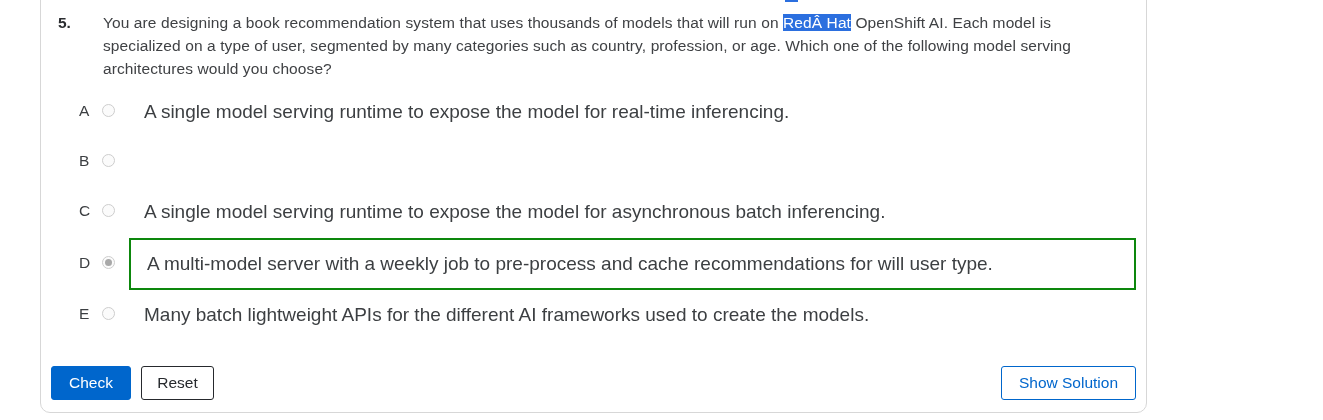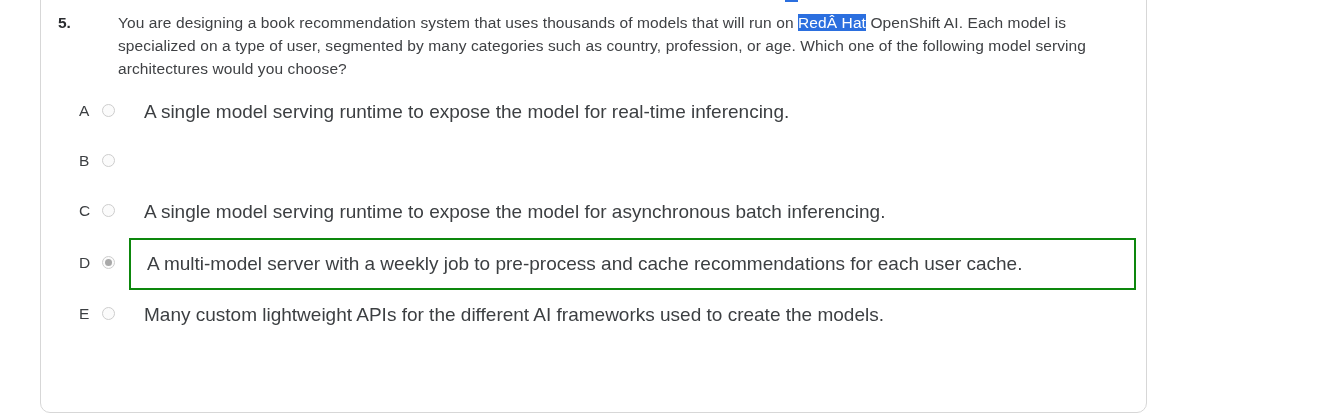--- a/index.html
+++ b/index.html
@@ -50,21 +50,21 @@
   .q-number {
     position: absolute;
     left: 0;
     top: 0;
     width: 22px;
     font-weight: bold;
     color: #2b2d30;
   }
   .q-text {
     position: absolute;
-    left: 60px;
+    left: 45px;
     top: 0;
     width: 1000px;
     letter-spacing: 0.1px;
   }
   .q-highlight {
     background: var(--selection);
     color: #ffffff;
   }
   .option-row {
     position: absolute;
@@ -199,23 +199,28 @@
 
   <div class="option-row row-c">
     <span class="opt-letter">C</span>
     <span class="radio"></span>
     <span class="opt-text">A single model serving runtime to expose the model for asynchronous batch inferencing.</span>
   </div>
 
   <div class="option-row row-d">
     <span class="opt-letter">D</span>
     <span class="radio checked"></span>
-    <span class="opt-text boxed">A multi-model server with a weekly job to pre-process and cache recommendations for each user cache.</span>
+    <span class="opt-text boxed">A multi-model server with a weekly job to pre-process and cache recommendations for will user type.</span>
   </div>
 
   <div class="option-row row-e">
     <span class="opt-letter">E</span>
     <span class="radio"></span>
-    <span class="opt-text">Many custom lightweight APIs for the different AI frameworks used to create the models.</span>
-  </div>
-
+    <span class="opt-text">Many batch lightweight APIs for the different AI frameworks used to create the models.</span>
+  </div>
+
+  <div class="buttons-row">
+    <button class="btn btn-check">Check</button>
+    <button class="btn btn-reset">Reset</button>
+    <button class="btn btn-show-solution">Show Solution</button>
+  </div>
 
 </div>
 
 </body></html>

